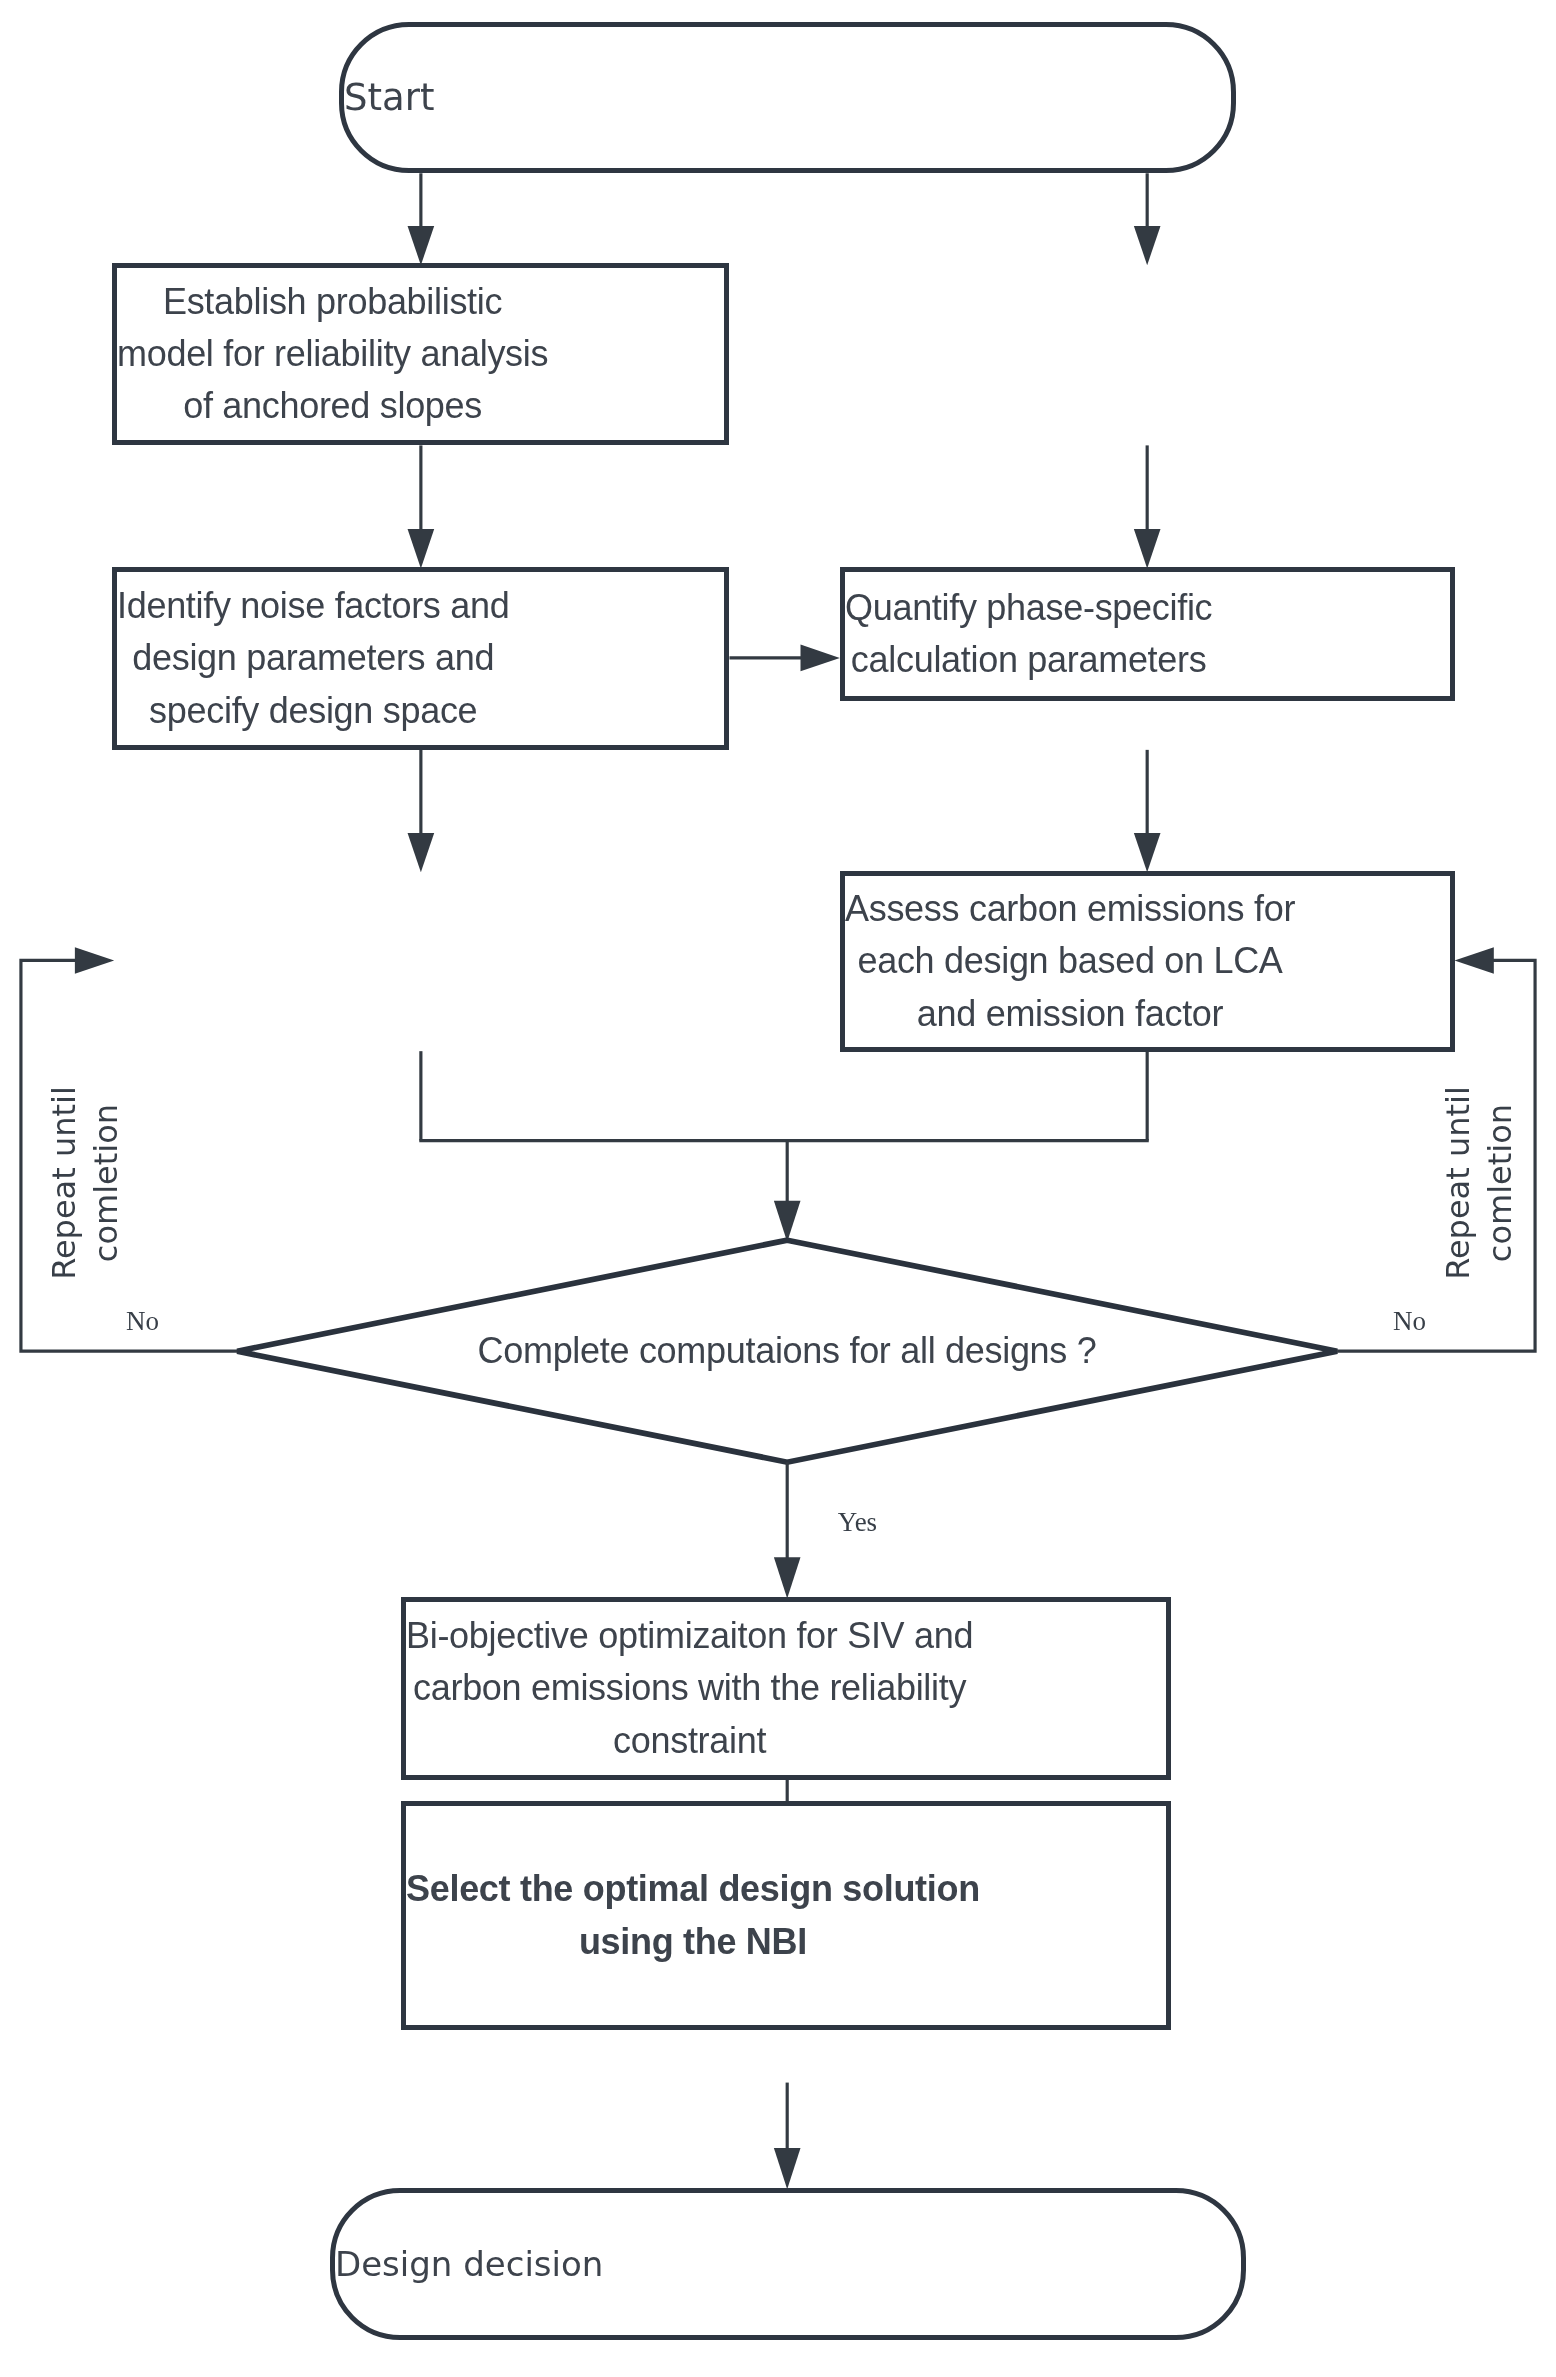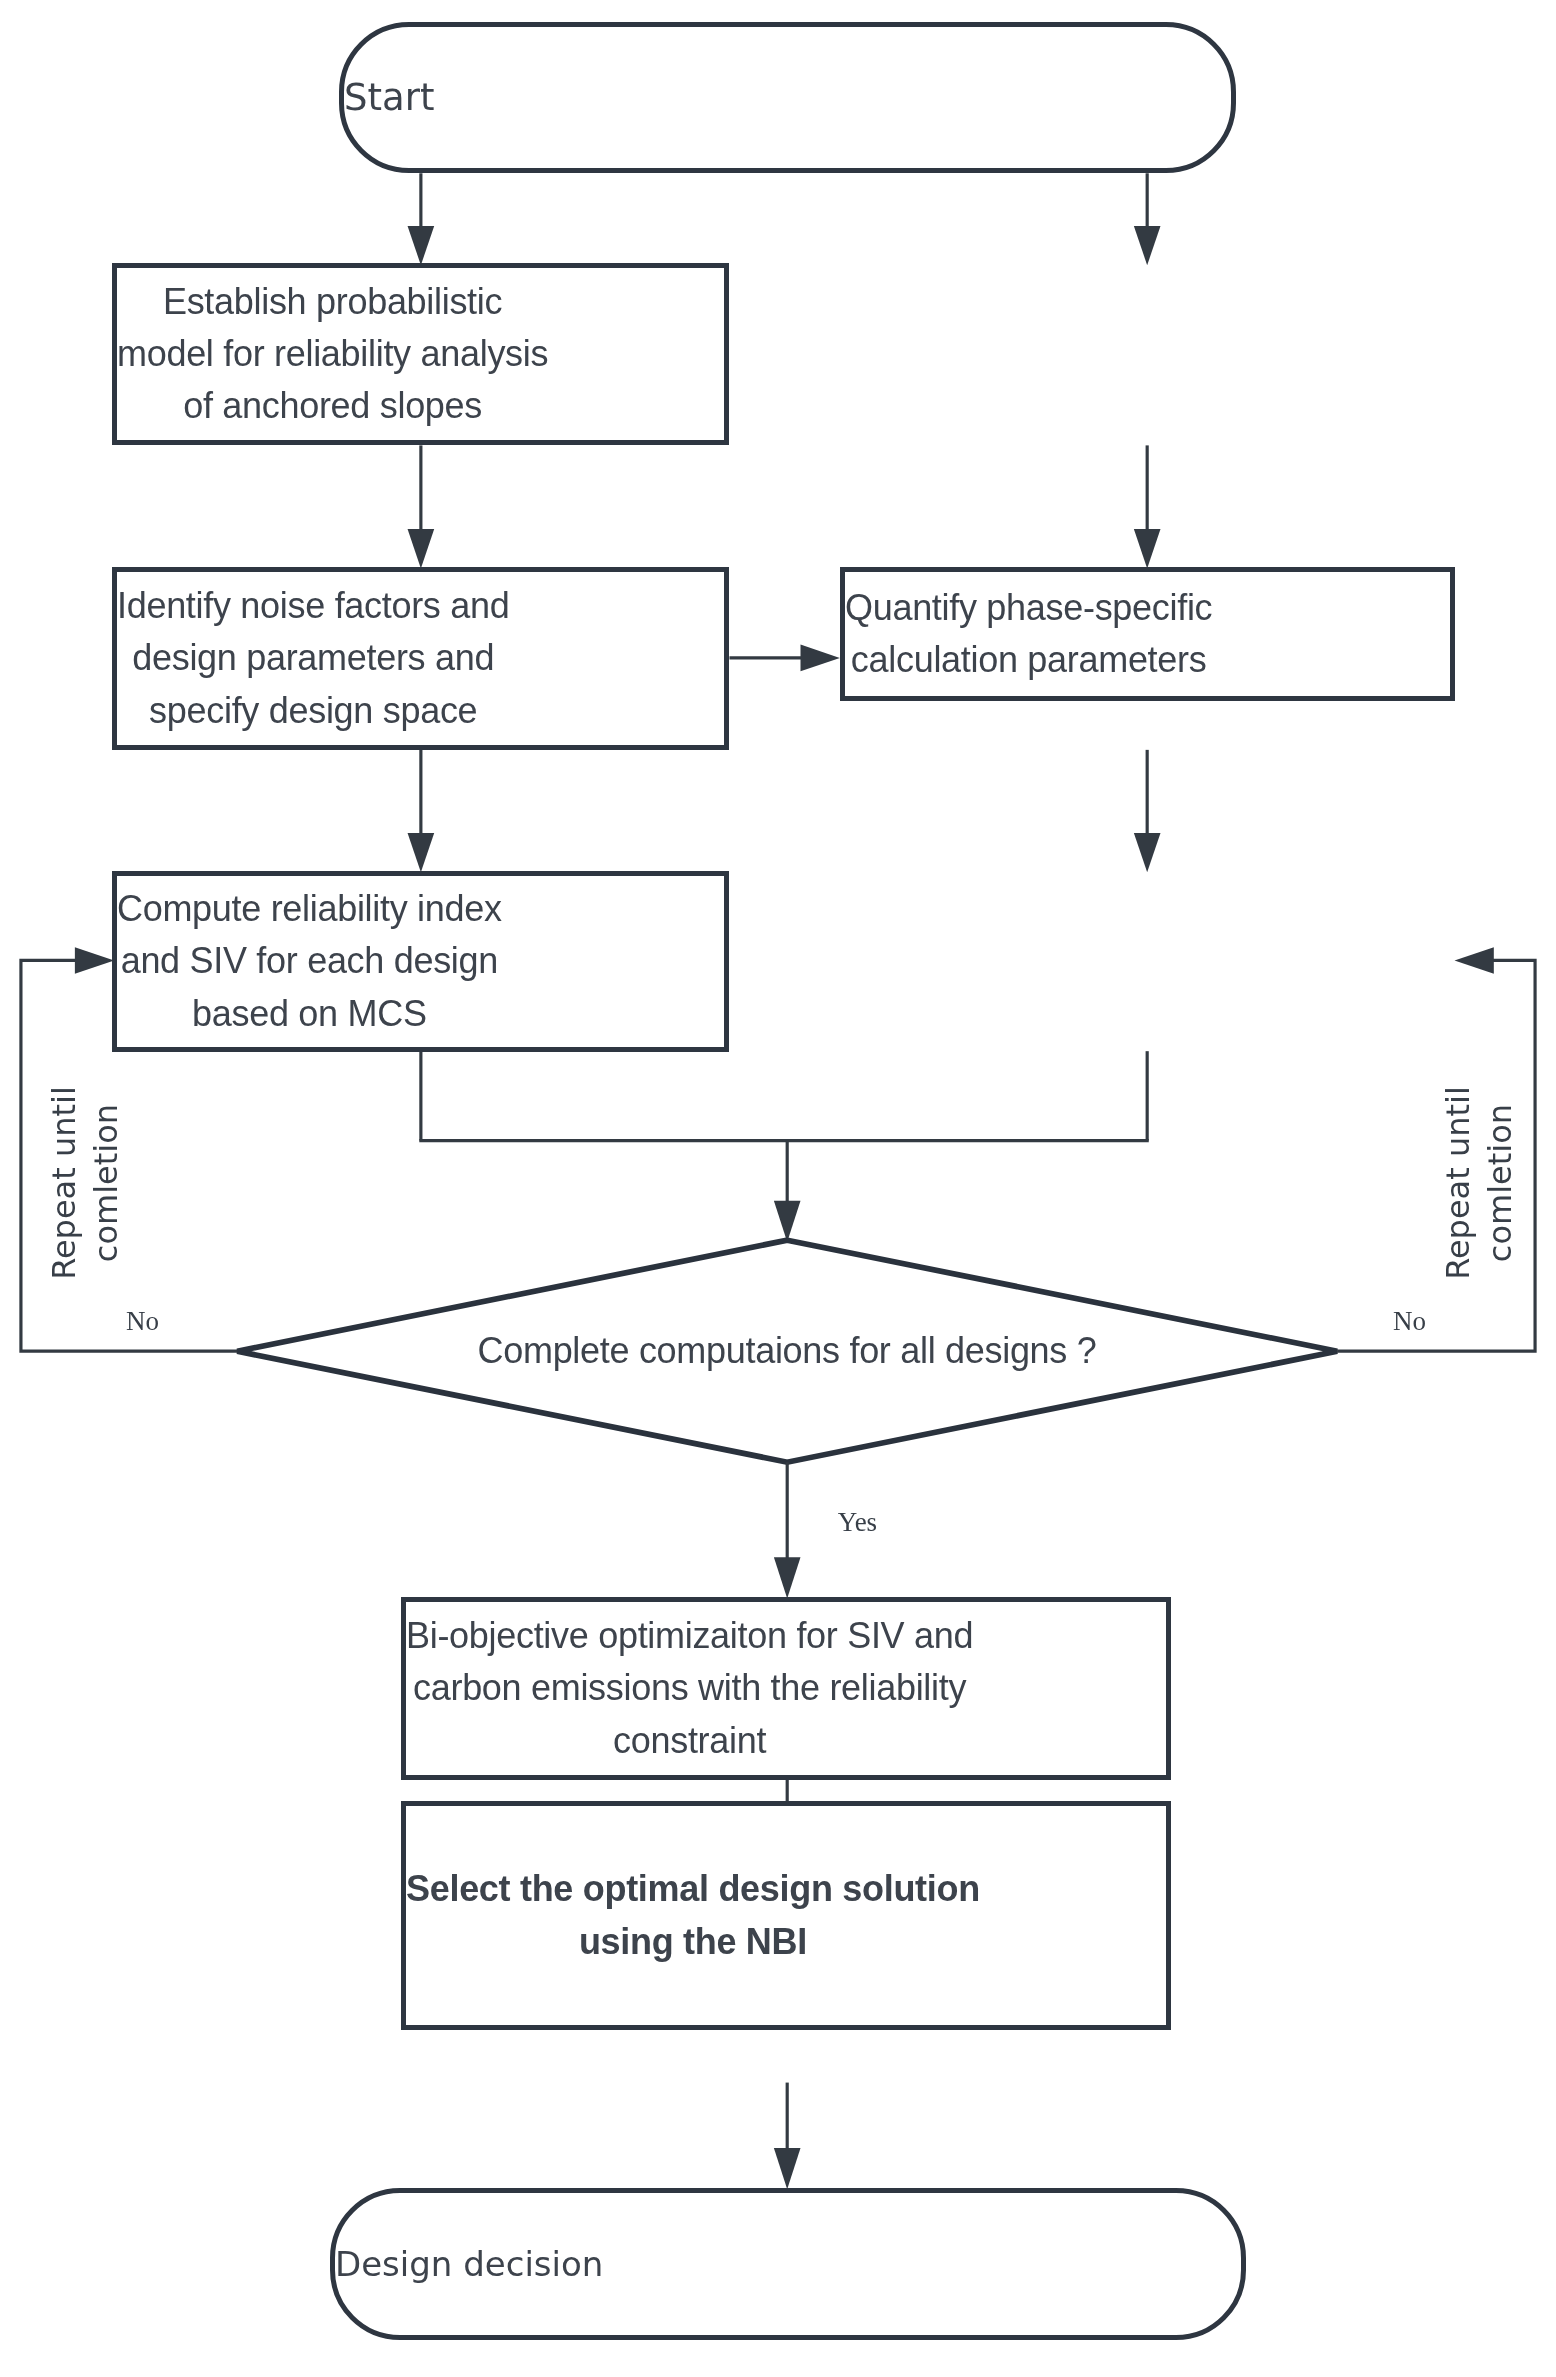--- a/index.html
+++ b/index.html
@@ -178,26 +178,26 @@
     <span>Identify noise factors and
 design parameters and
 specify design space</span>
   </div>
 
   <div class="node process n-quantify">
     <span>Quantify phase-specific
 calculation parameters</span>
   </div>
 
-  <div class="node process n-compute">
-    <span>Compute reliability index
-and SIV for each design
-based on MCS</span>
-  </div>
-
+
+  <div class="node process n-assess">
+    <span>Assess carbon emissions for
+each design based on LCA
+and emission factor</span>
+  </div>
 
   <div class="diamond-label n-diamond-label">
     <span>Complete computaions for all designs ?</span>
   </div>
 
   <div class="node process n-bi">
     <span>Bi-objective optimizaiton for SIV and
 carbon emissions with the reliability
 constraint</span>
   </div>

